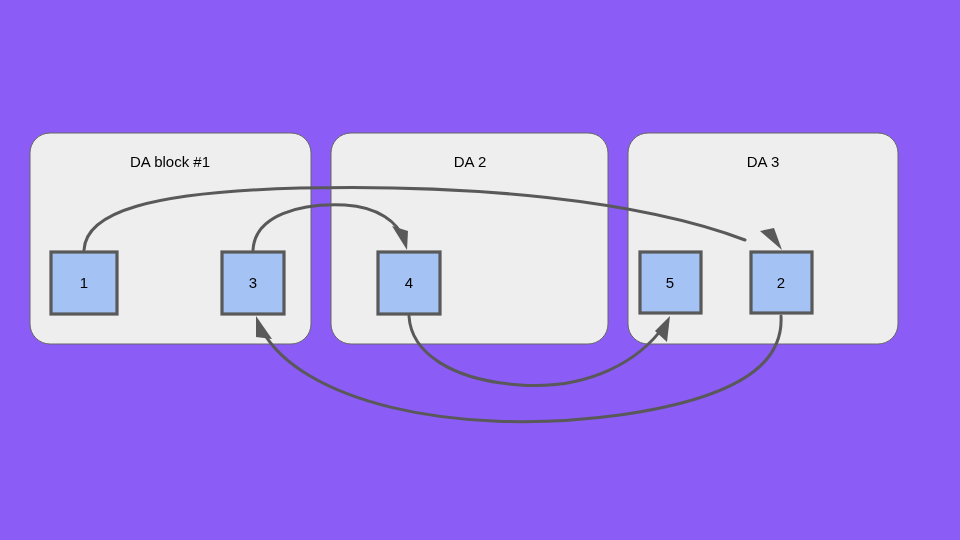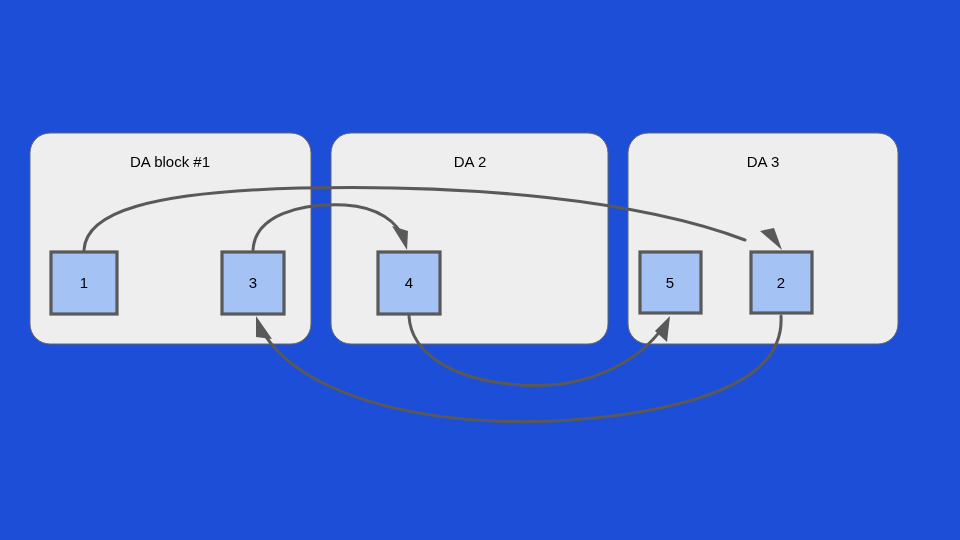--- a/index.html
+++ b/index.html
@@ -10,21 +10,21 @@
   body {
     width: 960px;
     height: 540px;
     overflow: hidden;
     font-family: "Liberation Sans", sans-serif;
   }
   #canvas {
     position: relative;
     width: 960px;
     height: 540px;
-    background: #1d4ed8;
+    background: #8b5cf6;
   }
   #diagram-svg {
     position: absolute;
     left: 0;
     top: 0;
     width: 960px;
     height: 540px;
   }
   .group-rect {
     fill: #eeeeee;

